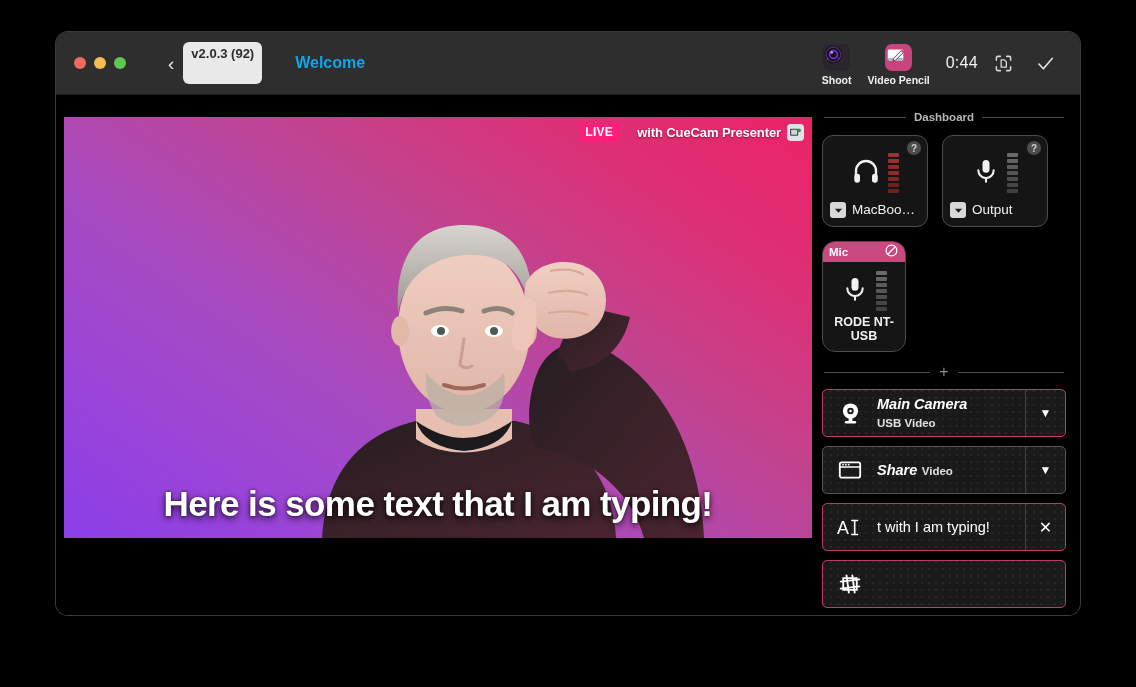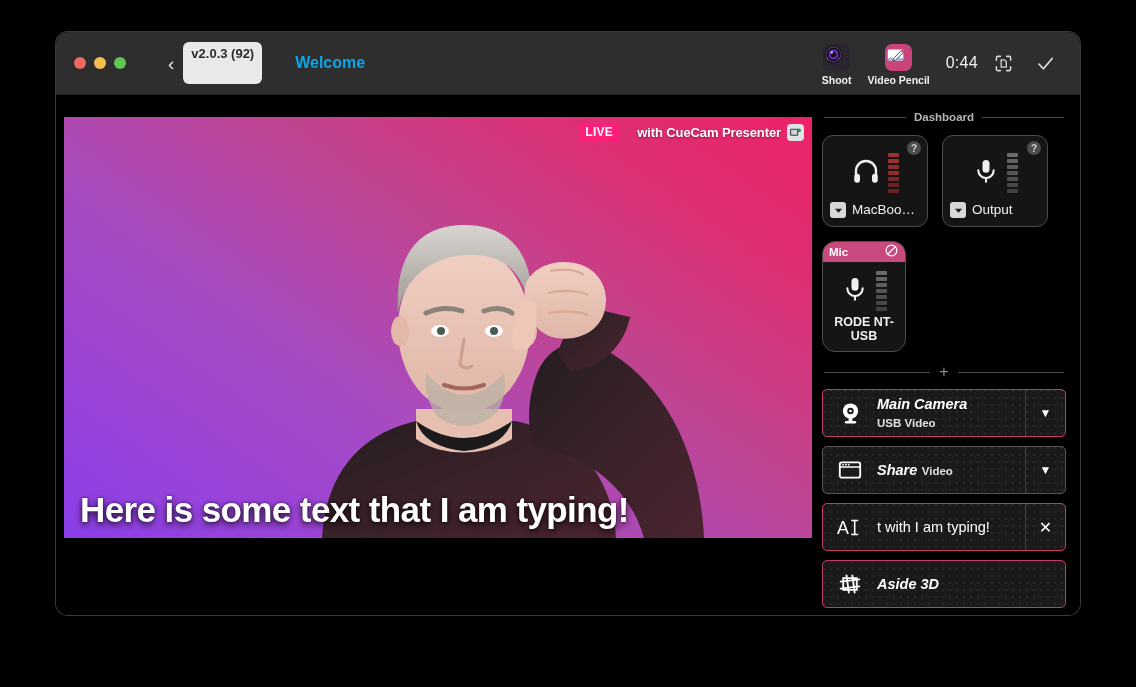--- a/index.html
+++ b/index.html
@@ -97,21 +97,21 @@
     color:#fff; font-size:13px; font-weight:700; letter-spacing:-0.1px;
     text-shadow:0 1px 2px rgba(0,0,0,.45);
     margin-left:12px;
   }
   .live-appicon{
     width:17px; height:17px; border-radius:4px; background:#dfe3e6;
     display:flex; align-items:center; justify-content:center;
   }
 
   .caption{
-    position:absolute; left:0; right:0; bottom:8px; 
+    position:absolute; left:0; right:0; bottom:14px; text-align:center;
     color:#fff; font-size:35px; font-weight:800; letter-spacing:-0.6px;
     text-shadow:0 3px 7px rgba(0,0,0,.75), 0 0 3px rgba(0,0,0,.6);
     z-index:5; padding:0 16px;
   }
 
   
   .dash{ width:268px; padding:16px 14px 0 10px; }
 
   .dash-head{
     display:flex; align-items:center; gap:8px; margin-bottom:12px;
@@ -515,22 +515,19 @@
           <div class="src pink">
             <span class="src-ico">
               <svg width="28" height="28" viewBox="0 0 24 24" fill="none" stroke="#ffffff" stroke-width="1.6" stroke-linecap="round">
                 <path d="M6.2 7 H17.8 V17 H6.2 Z"></path>
                 <path d="M4 10 L20 8"></path>
                 <path d="M4 16 L20 14"></path>
                 <path d="M9 4.6 L11 19.4"></path>
                 <path d="M14 4.6 L16 19.4"></path>
               </svg>
             </span>
-            <span class="src-txt">
-              <span class="src-title">Aside 3D</span>
-            </span>
           </div>
 
         </div>
       </div>
     </div>
   </div>
 </div>
 
 </body></html>

